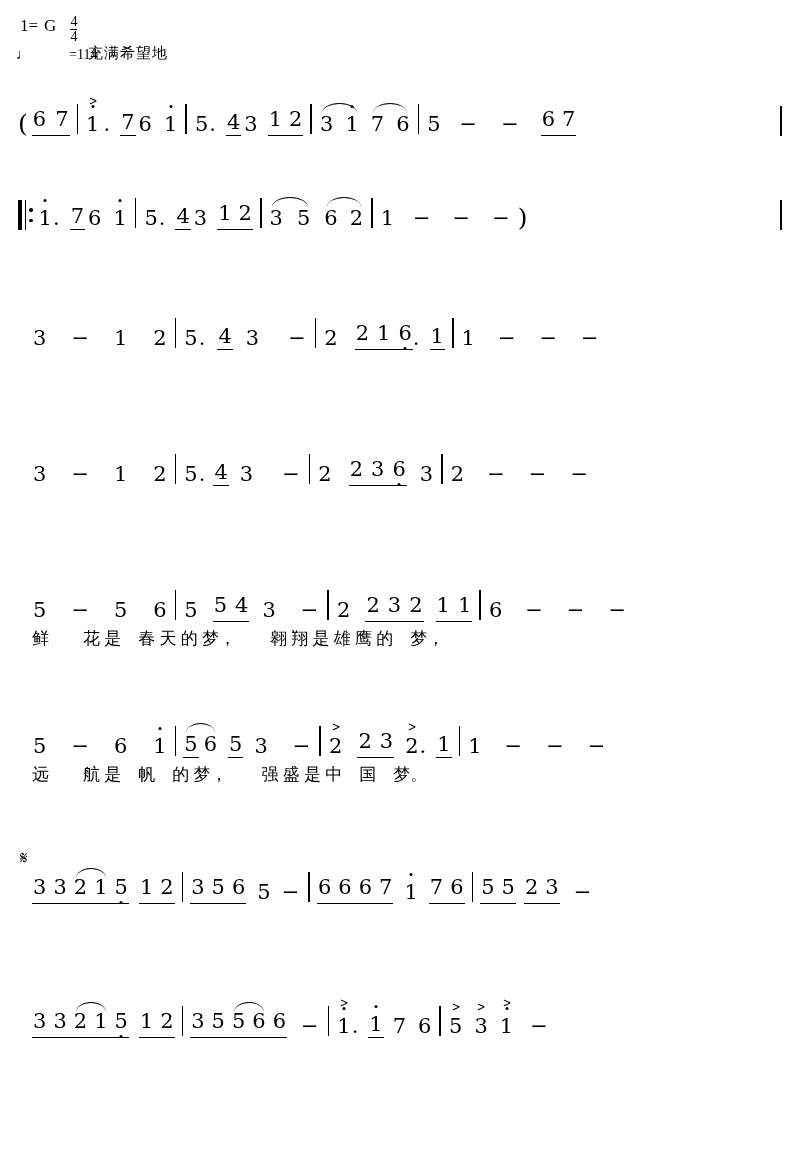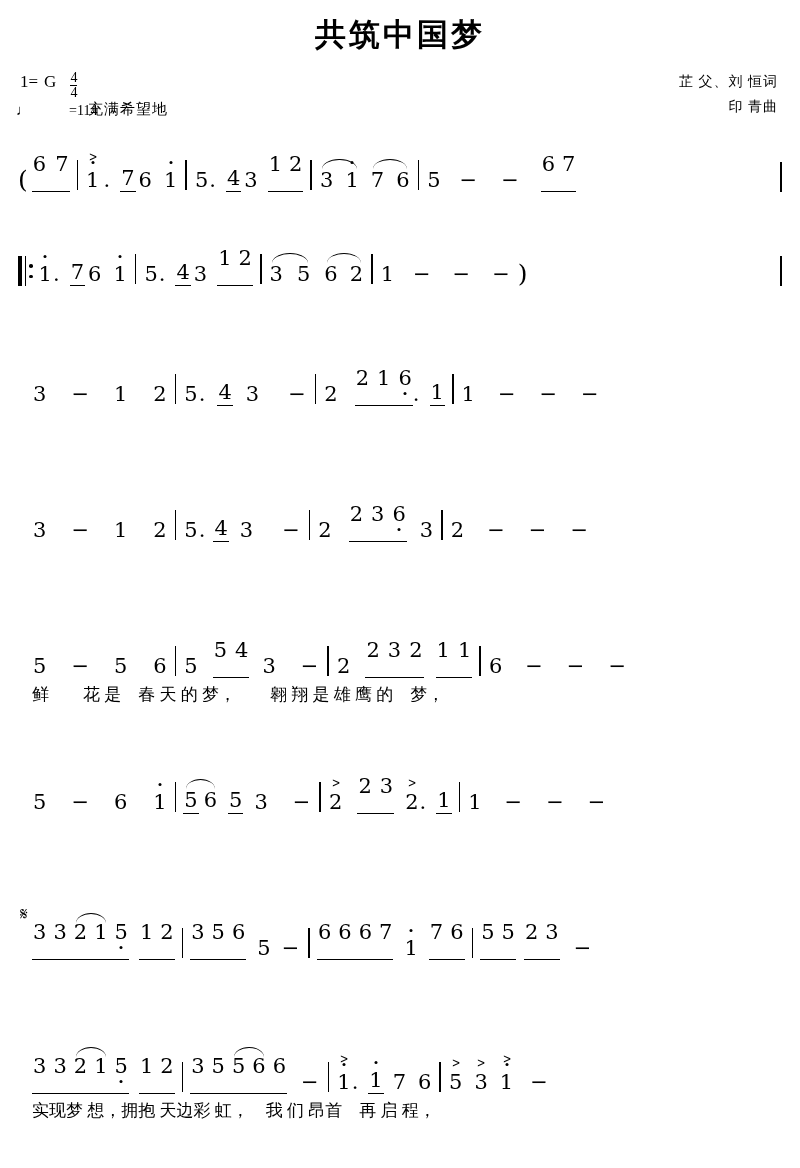--- a/index.html
+++ b/index.html
@@ -146,21 +146,21 @@
     top: -14px;
     font-size: 13px;
     line-height: 1;
   }
   .n.accent.dot-above::before {
     top: -18px;
   }
   .grp {
     display: inline-block;
     border-bottom: 1.6px solid #000;
-    padding-bottom: 16px;
+    padding-bottom: 5px;
     line-height: 1;
   }
   .tie {
     position: relative;
     display: inline-block;
   }
   .tie::before {
     content: "";
     position: absolute;
     left: 8%;
@@ -214,40 +214,35 @@
     top: -16px;
     font-size: 18px;
   }
   .sp { display: inline-block; }
 </style>
 </head>
 <body>
 
 <div class="sheet">
 
-  <div class="title">共筑中国梦</div>
 
   <div class="meta-row">
     <div class="key-sig">
       <span>1=</span>
       <span class="keyname">G</span>
       <span class="timesig">
         <span class="num">4</span>
         <span class="den" style="border-top:1.4px solid #000;">4</span>
       </span>
     </div>
     <div class="tempo">
       <span class="note-glyph">♩</span>
       <span style="font-size:14px;margin-left:36px;">=114</span>
     </div>
     <div class="expression">充满希望地</div>
-    <div class="credits">
-      <div>芷  父、刘  恒词</div>
-      <div>印  青曲</div>
-    </div>
   </div>
 
   <div class="system" style="margin-top:22px;">
     <div class="notes">
       <span class="paren">(</span>
       <span class="grp" style="margin-left:4px;"><span class="n">6</span><span class="sp" style="width:7px"></span><span class="n">7</span></span>
       <span class="bar"></span>
       <span class="n accent dot-above">1</span><span class="sp" style="width:3px"></span><span>.</span>
       <span class="sp" style="width:10px"></span>
       <span class="n under1">7</span><span class="sp" style="width:2px"></span><span class="n">6</span>
@@ -406,20 +401,21 @@
       <span class="n accent">2</span><span>.</span>
       <span class="sp" style="width:10px"></span>
       <span class="n under1">1</span>
       <span class="bar"></span>
       <span class="n">1</span>
       <span class="sp" style="width:20px"></span><span class="dash">−</span>
       <span class="sp" style="width:20px"></span><span class="dash">−</span>
       <span class="sp" style="width:20px"></span><span class="dash">−</span>
       <span class="endbar" style="background:transparent;"></span>
     </div>
+    <div class="lyrics" style="padding-left:14px;">远　　航 是　帆　的 梦，　　强 盛 是 中　国　梦。</div>
   </div>
 
   <div class="system with-lyrics" style="margin-top:42px;">
     <div class="seg-sign">𝄋</div>
     <div class="notes" style="padding-left:14px;">
       <span class="grp"><span class="n">3</span><span class="sp" style="width:5px"></span><span class="n">3</span><span class="sp" style="width:5px"></span><span class="tie"><span class="n">2</span><span class="sp" style="width:5px"></span><span class="n">1</span></span><span class="sp" style="width:5px"></span><span class="n dot-below">5</span></span>
       <span class="sp" style="width:10px"></span>
       <span class="grp"><span class="n">1</span><span class="sp" style="width:5px"></span><span class="n">2</span></span>
       <span class="bar"></span>
       <span class="grp"><span class="n">3</span><span class="sp" style="width:5px"></span><span class="n">5</span><span class="sp" style="width:5px"></span><span class="n">6</span></span>
@@ -459,16 +455,15 @@
       <span class="sp" style="width:10px"></span><span class="n">6</span>
       <span class="bar"></span>
       <span class="n accent">5</span>
       <span class="sp" style="width:10px"></span>
       <span class="n accent">3</span>
       <span class="sp" style="width:10px"></span>
       <span class="n accent dot-above">1</span>
       <span class="sp" style="width:14px"></span><span class="dash">−</span>
       <span class="endbar" style="background:transparent;"></span>
     </div>
-    <div class="lyrics" style="padding-left:14px;">实现梦 想，拥抱 天边彩 虹，　我 们 昂首　再 启 程，</div>
   </div>
 
 </div>
 
 </body></html>

